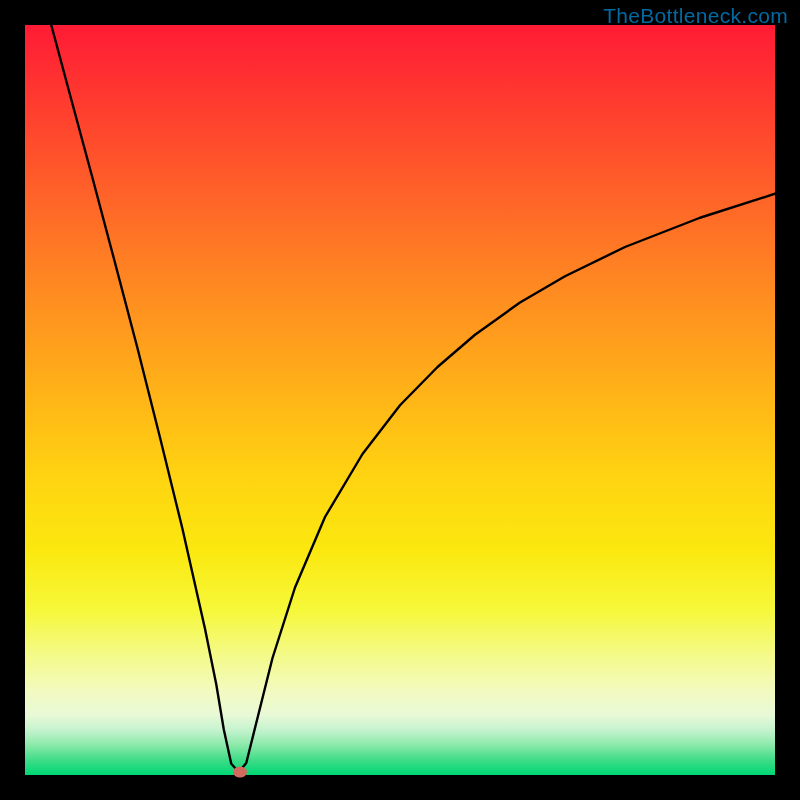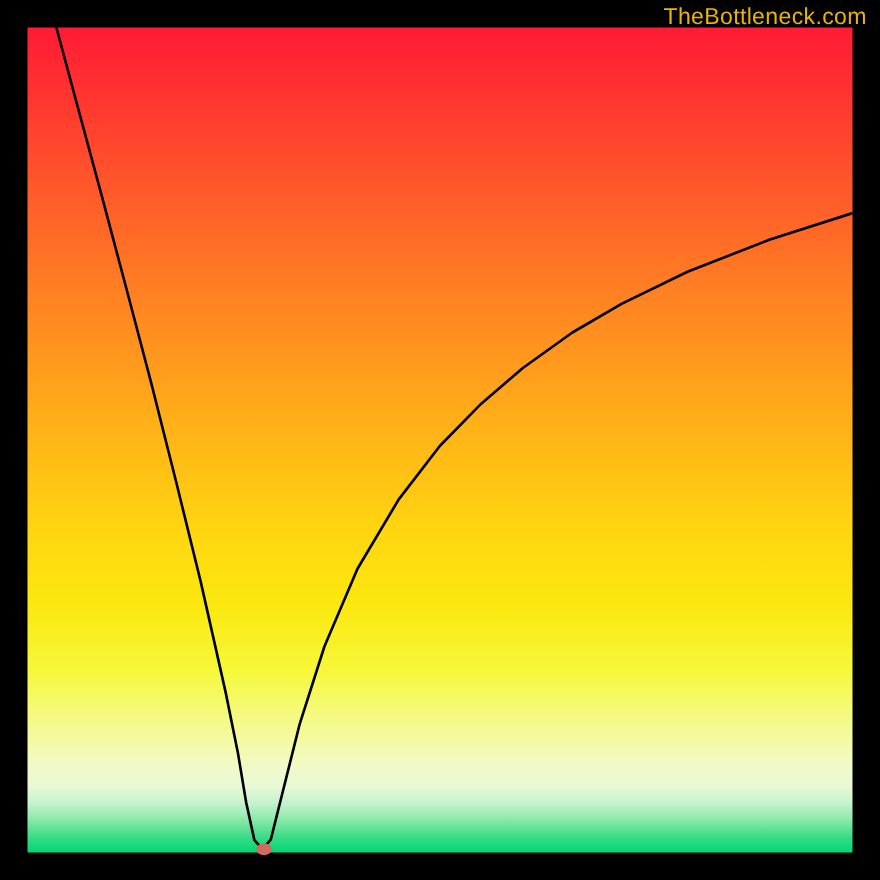--- a/index.html
+++ b/index.html
@@ -5,21 +5,21 @@
   * { margin: 0; padding: 0; box-sizing: border-box; }
   html, body { width: 800px; height: 800px; overflow: hidden; }
   body { background: #000; }
   .watermark {
     position: absolute;
     top: 4px;
     right: 12px;
     font-family: Arial, Helvetica, sans-serif;
     font-size: 21px;
     font-weight: 500;
-    color: #eab308;
+    color: #0369a1;
     letter-spacing: 0.3px;
     z-index: 10;
   }
   .plot-area {
     position: absolute;
     left: 25px;
     top: 25px;
     width: 750px;
     height: 750px;
     background: linear-gradient(to bottom,

